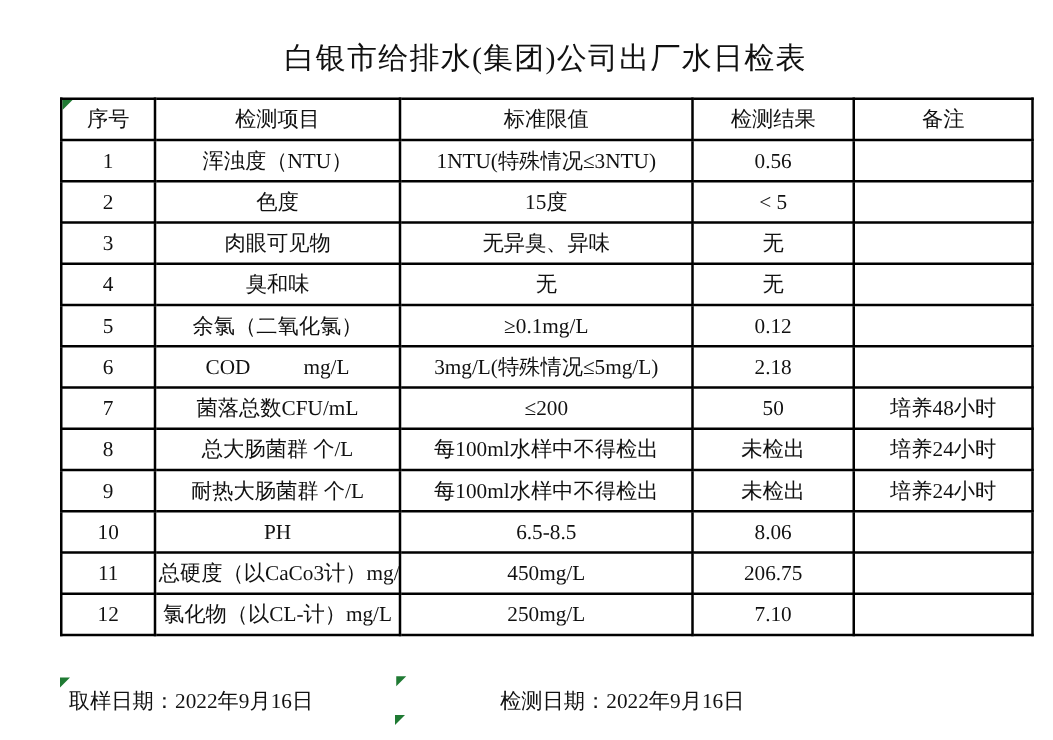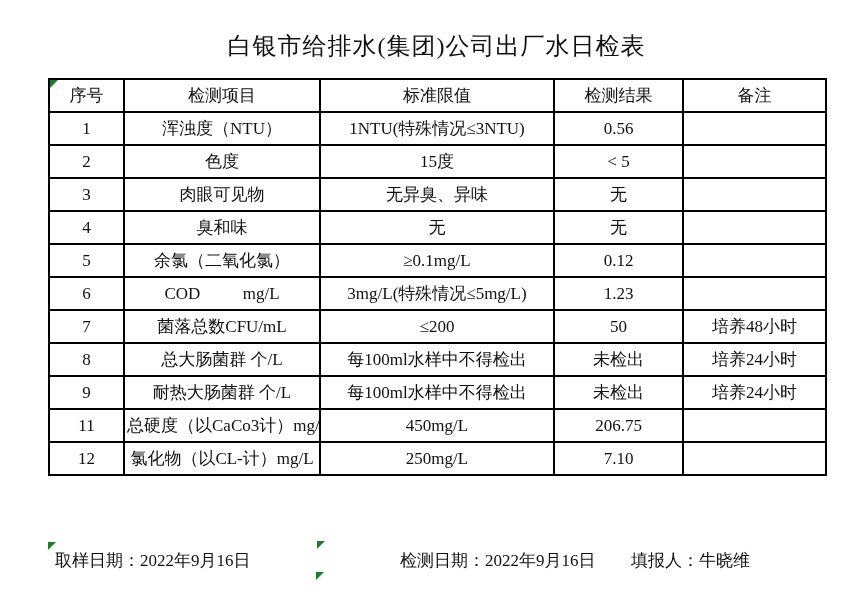--- a/index.html
+++ b/index.html
@@ -120,21 +120,21 @@
           <td>5</td>
           <td>余氯（二氧化氯）</td>
           <td>≥0.1mg/L</td>
           <td>0.12</td>
           <td></td>
         </tr>
         <tr>
           <td>6</td>
           <td>COD          mg/L</td>
           <td>3mg/L(特殊情况≤5mg/L)</td>
-          <td>1.23</td>
+          <td>2.18</td>
           <td></td>
         </tr>
         <tr>
           <td>7</td>
           <td>菌落总数CFU/mL</td>
           <td>≤200</td>
           <td>50</td>
           <td>培养48小时</td>
         </tr>
         <tr>
@@ -143,20 +143,27 @@
           <td>每100ml水样中不得检出</td>
           <td>未检出</td>
           <td>培养24小时</td>
         </tr>
         <tr>
           <td>9</td>
           <td>耐热大肠菌群 个/L</td>
           <td>每100ml水样中不得检出</td>
           <td>未检出</td>
           <td>培养24小时</td>
+        </tr>
+        <tr>
+          <td>10</td>
+          <td>PH</td>
+          <td>6.5-8.5</td>
+          <td>8.06</td>
+          <td></td>
         </tr>
         <tr>
           <td>11</td>
           <td>总硬度（以CaCo3计）mg/L</td>
           <td>450mg/L</td>
           <td>206.75</td>
           <td></td>
         </tr>
         <tr>
           <td>12</td>
@@ -168,15 +175,14 @@
       </tbody>
   </table>
 
   <div class="err-marker" style="left:50px;  top:80px;"></div>
   <div class="err-marker" style="left:48px;  top:542px;"></div>
   <div class="err-marker" style="left:317px; top:541px;"></div>
   <div class="err-marker" style="left:316px; top:572px;"></div>
 
   <div class="footer-text" style="left:55px;  top:549px;">取样日期：2022年9月16日</div>
   <div class="footer-text" style="left:400px; top:549px;">检测日期：2022年9月16日</div>
-  <div class="footer-text" style="left:631px; top:549px;">填报人：牛晓维</div>
 
 </div>
 
 </body></html>

